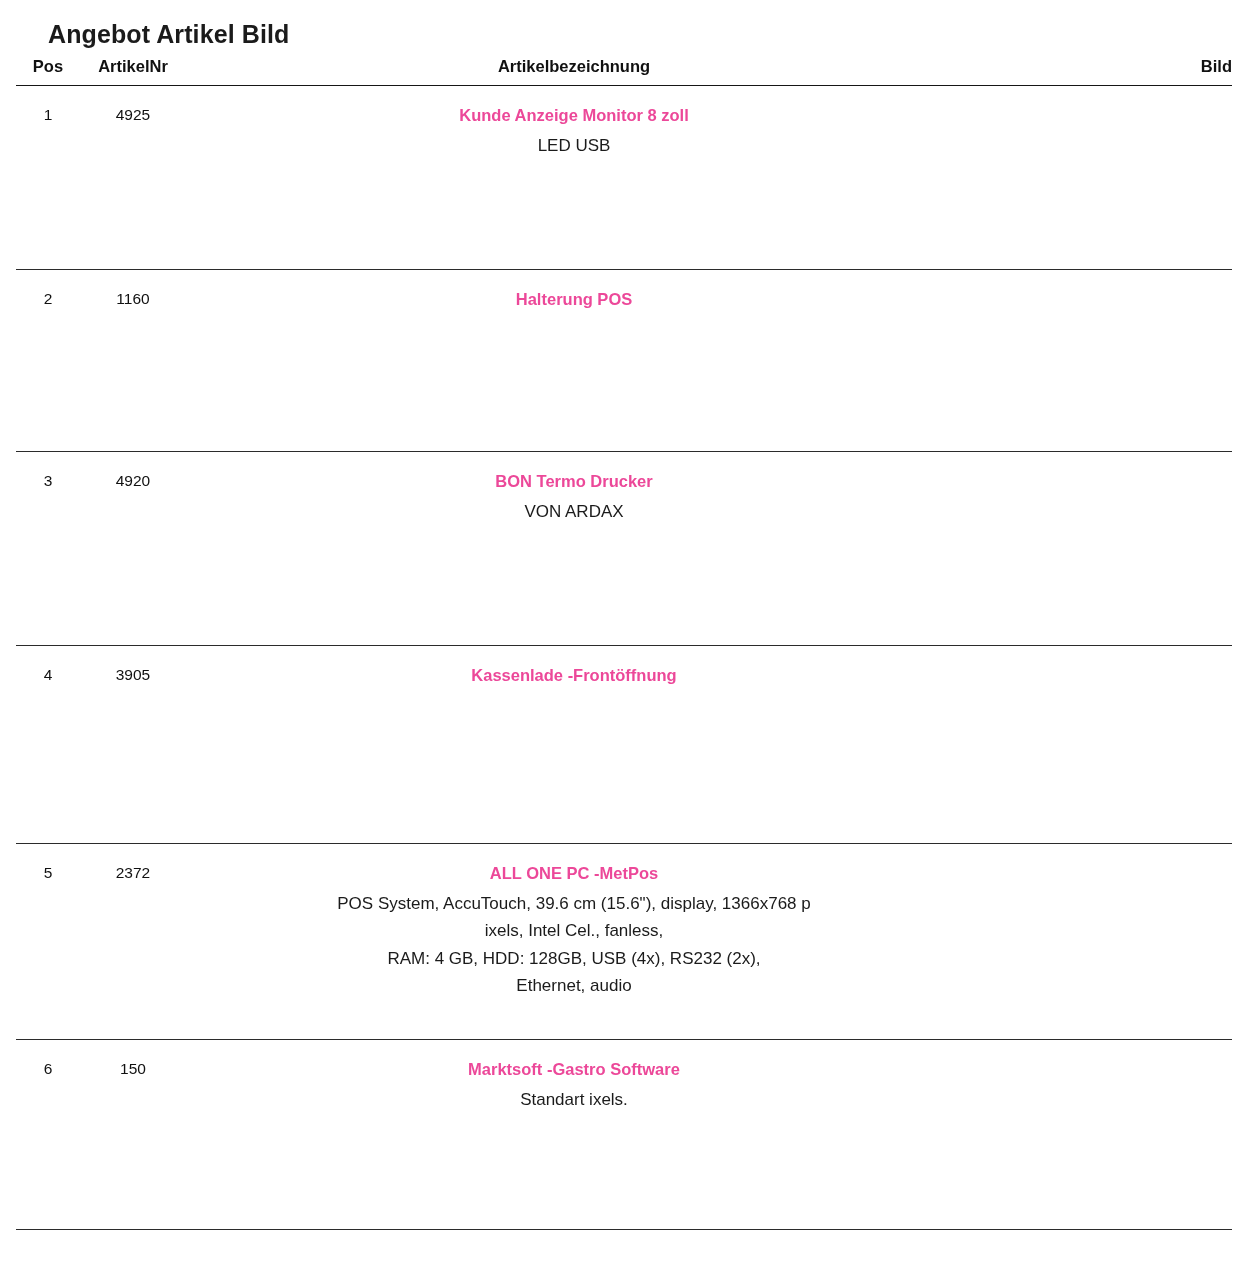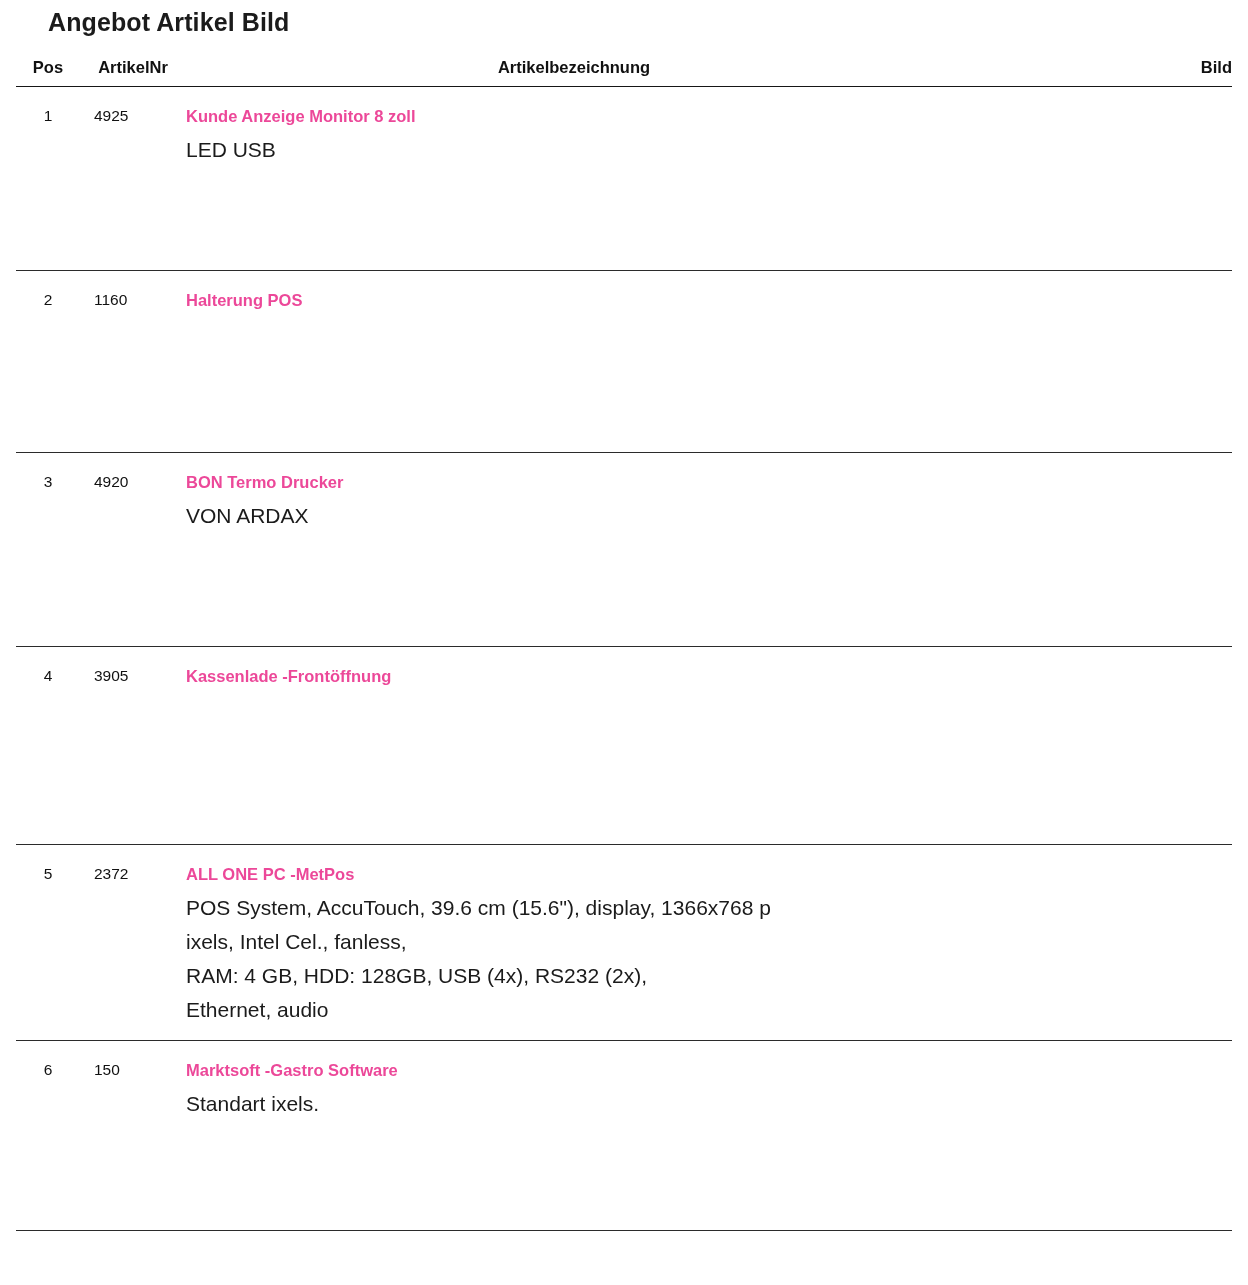--- a/index.html
+++ b/index.html
@@ -12,36 +12,36 @@
     height: 1285px;
     font-family: "Liberation Sans", sans-serif;
     color: #000000;
     overflow: hidden;
   }
   .page {
     position: relative;
     width: 1248px;
     height: 959px;
     box-sizing: border-box;
-    padding: 0 16px 0 16px;
+    padding: 12px 16px 0 16px;
     border-radius: 12px;
   }
   .doc-title {
     font-size: 25px;
     font-weight: bold;
     color: #1b1b1b;
     letter-spacing: 0.1px;
     padding: 8px 0 0 32px;
     margin: 0;
   }
   table.items {
     width: 1216px;
     border-collapse: collapse;
     table-layout: fixed;
-    margin-top: 21px;
+    margin-top: 8px;
   }
   table.items col.c-pos    { width: 64px; }
   table.items col.c-nr     { width: 92px; }
   table.items col.c-desc   { width: 790px; }
   table.items col.c-bild   { width: 270px; }
 
   thead th {
     font-size: 16.5px;
     font-weight: bold;
     text-align: center;
@@ -52,20 +52,21 @@
   }
   thead th.pos   { text-align: center; padding-left: 0; }
   thead th.nr    { padding-left: 14px; }
   thead th.desc  { padding-left: 14px; }
   thead th.bild  { text-align: right; padding-left: 18px; }
 
   tbody td {
     border-bottom: 1.1px solid #2b2b2b;
     vertical-align: top;
     padding: 0;
+    text-align: center;
   }
   tbody tr td { padding-top: 20px; padding-bottom: 8px; }
 
   td.pos {
     text-align: center;
     font-size: 15.5px;
     color: #111;
   }
   td.nr {
     font-size: 15.5px;
@@ -73,21 +74,21 @@
     color: #111;
   }
   td.desc { padding-left: 14px; }
   .desc-title {
     font-size: 16.5px;
     font-weight: bold;
     color: #ec4899;
     line-height: 1.2;
   }
   .desc-sub {
-    font-size: 21px;
+    font-size: 17px;
     color: #1b1b1b;
     line-height: 1.62;
     margin-top: 6px;
     font-weight: normal;
   }
   .desc-sub div { white-space: pre; }
   td.bild {
     padding: 0;
     position: relative;
   }

